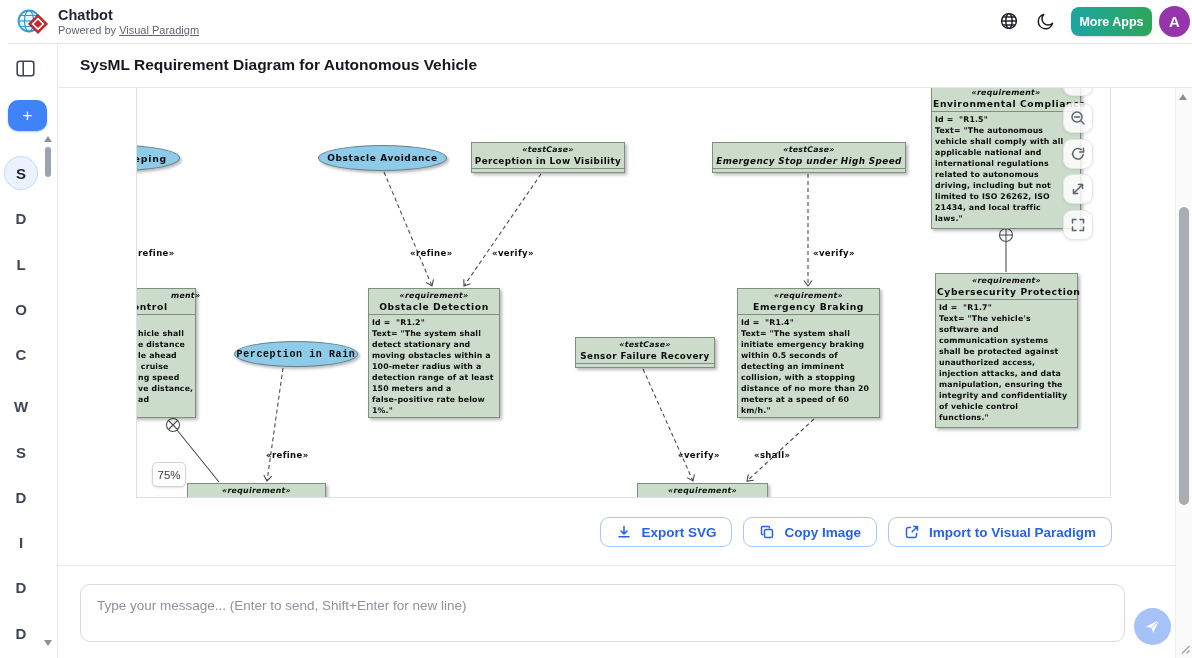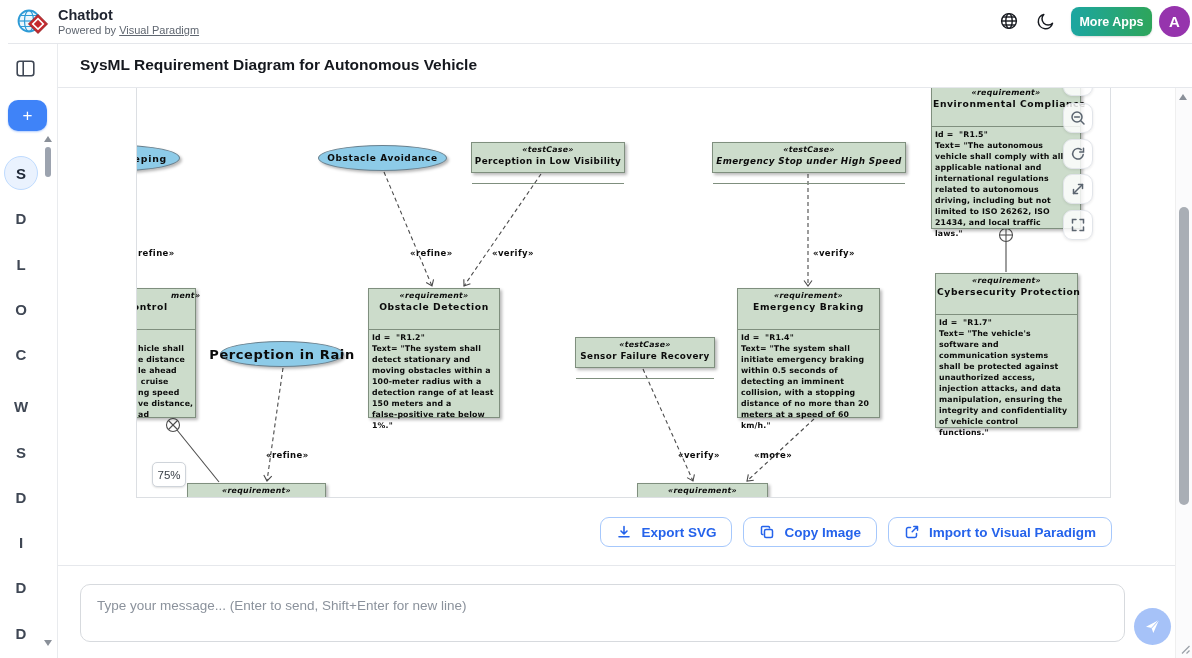--- a/index.html
+++ b/index.html
@@ -41,21 +41,21 @@
   .page-title { left:22px; top:12px; font-size:15.5px; font-weight:bold; color:#15181e; }
 
   
   .canvas { left:136px; top:88px; width:975px; height:410px; background:#fff;
     border-left:1px solid #dcdfe3; border-right:1px solid #dcdfe3; border-bottom:1px solid #dcdfe3; overflow:hidden; }
   .dj { font-family:"DejaVu Sans", sans-serif; color:#0b0b0b; }
   .ellipse { position:absolute; background:#8dcbe8; border:1px solid #69818f; border-radius:50%;
     box-shadow:2px 2px 3px rgba(0,0,0,.28); display:flex; align-items:center; justify-content:center;
     font-weight:bold; font-size:9.3px; letter-spacing:.8px; white-space:nowrap; }
   .node { position:absolute; background:#ccdccb; border:1px solid #7f8f7e; box-shadow:2px 2px 3px rgba(0,0,0,.28); }
-  .hdr { border-bottom:1px solid #7f8f7e; text-align:center; padding:2px 1px 16px; }
+  .hdr { border-bottom:1px solid #7f8f7e; text-align:center; padding:2px 1px 1px; }
   .stereo { font-style:italic; font-weight:bold; font-size:7.8px; letter-spacing:.3px; line-height:10px; }
   .bname { font-weight:bold; font-size:9.2px; letter-spacing:.6px; line-height:12px; white-space:nowrap; }
   .bbody { padding:2px 3px; font-weight:bold; font-size:7.8px; line-height:11px; letter-spacing:.15px;
     white-space:pre; overflow:hidden; text-align:left; }
   .tc-strip { height:7px; }
   .elabel { position:absolute; font-weight:bold; font-size:8.5px; letter-spacing:.4px; white-space:nowrap; }
   .zoom-badge { left:15px; top:374px; width:34px; height:25px; background:#fff; border:1px solid #cfd4da; border-radius:5px;
     box-shadow:0 1px 2px rgba(0,0,0,.12); display:flex; align-items:center; justify-content:center;
     font-size:11.5px; color:#3a4048; font-family:"Liberation Sans",sans-serif; }
   .vtbtn { position:absolute; left:926px; width:30px; height:30px; border-radius:9px;
@@ -175,27 +175,27 @@
       <line x1="869" y1="140.5" x2="869" y2="153.5"></line>
     </g>
   </svg>
 
   <div class="elabel" style="left:1px;top:160px;">refine»</div>
   <div class="elabel" style="left:273px;top:160px;">«refine»</div>
   <div class="elabel" style="left:355px;top:160px;">«verify»</div>
   <div class="elabel" style="left:676px;top:160px;">«verify»</div>
   <div class="elabel" style="left:129px;top:362px;">«refine»</div>
   <div class="elabel" style="left:541px;top:362px;">«verify»</div>
-  <div class="elabel" style="left:617px;top:362px;">«more»</div>
+  <div class="elabel" style="left:617px;top:362px;">«shall»</div>
 
   <div class="ellipse" style="left:-79px;top:57px;width:122px;height:26px;">
     <span style="position:absolute;right:12px;">eping</span>
   </div>
   <div class="ellipse" style="left:181px;top:57px;width:129px;height:26px;font-size:9px;letter-spacing:.6px;">Obstacle Avoidance</div>
-  <div class="ellipse" style="left:83px;top:253px;width:124px;height:26px;font-size:13px;letter-spacing:.6px;">Perception in Rain</div>
+  <div class="ellipse" style="left:97px;top:253px;width:124px;height:26px;font-size:10px;letter-spacing:.6px;font-family:Liberation Mono, monospace;">Perception in Rain</div>
 
   <div class="node" style="left:334px;top:54px;width:154px;height:31px;">
     <div class="hdr" style="border-bottom:1px solid #7f8f7e;">
       <div class="stereo">«testCase»</div>
       <div class="bname" style="font-size:8.8px;letter-spacing:.4px;">Perception in Low Visibility</div>
     </div>
     <div class="tc-strip"></div>
   </div>
   <div class="node" style="left:575px;top:54px;width:194px;height:31px;">
     <div class="hdr">

